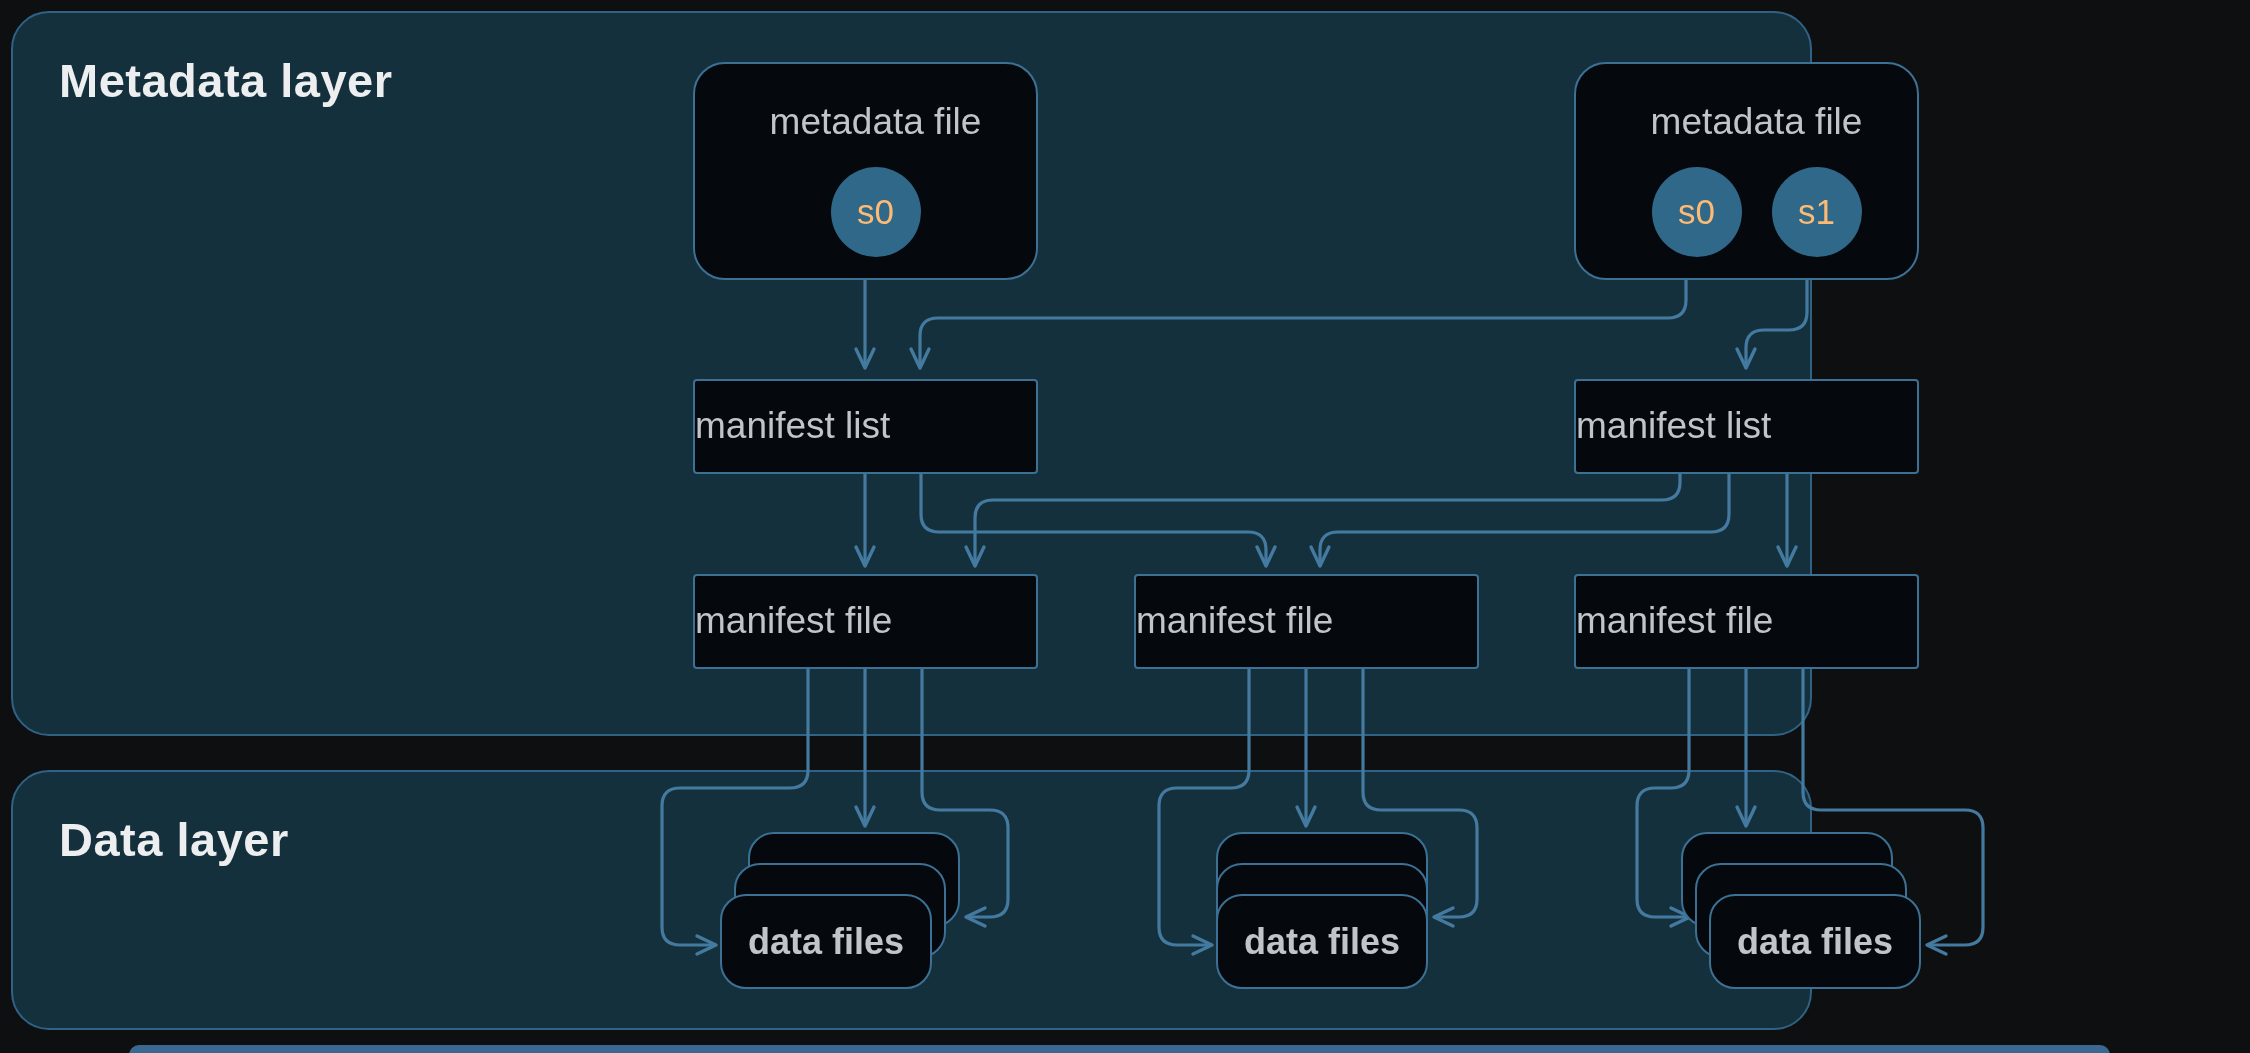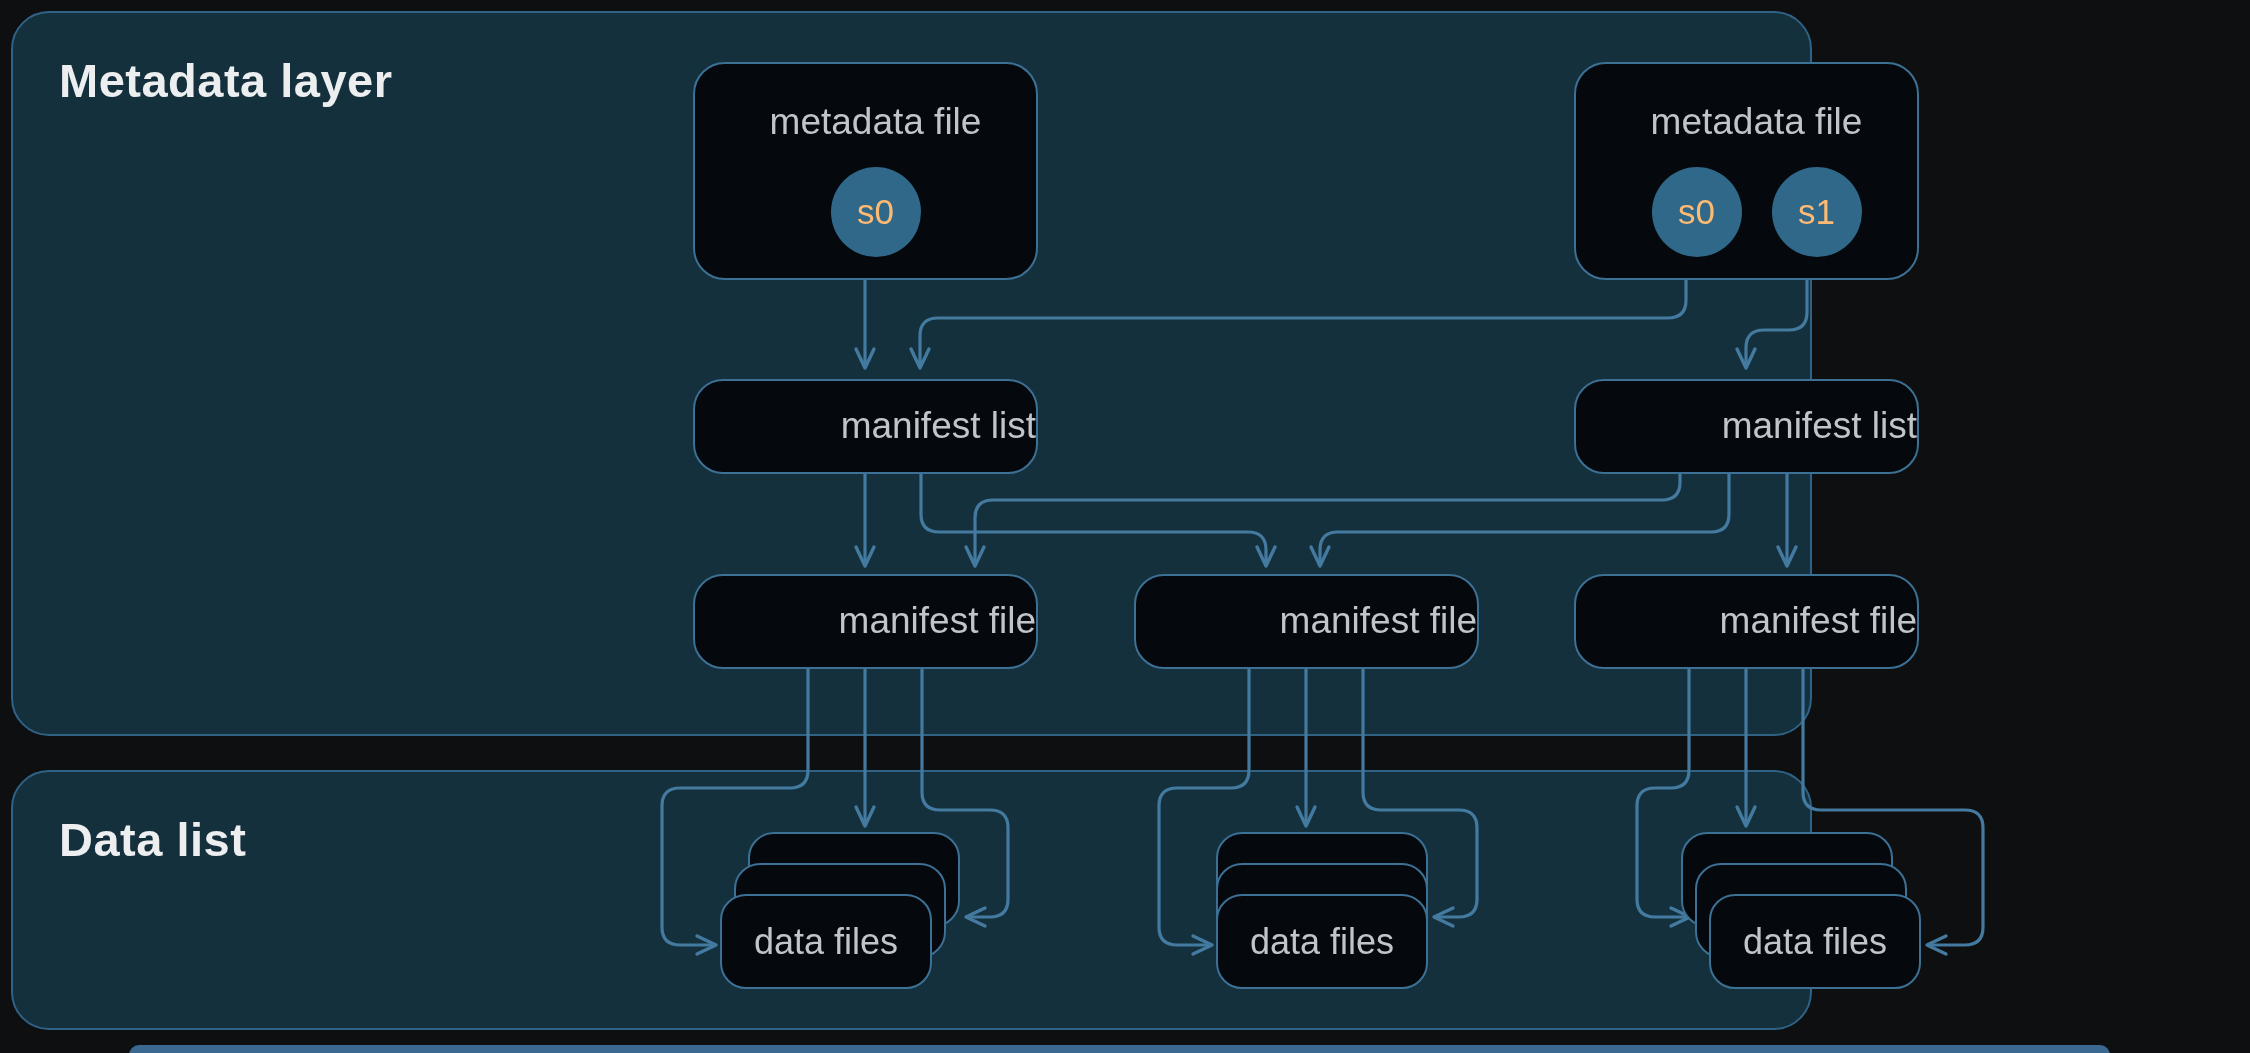--- a/index.html
+++ b/index.html
@@ -16,56 +16,56 @@
   .layer-metadata{top:11px;height:725px;}
   .layer-data{top:770px;height:260px;}
   .layer-title{
     position:absolute;left:46px;top:40px;margin:0;
     font-size:47px;font-weight:700;color:#eceeef;letter-spacing:0.5px;
   }
   .wires{position:absolute;left:0;top:0;pointer-events:none;}
   .wire{stroke:#447a9f;stroke-width:3.2;fill:none;}
   .node{
     position:absolute;box-sizing:border-box;
-    background:#05080c;border:2.5px solid #3c7095;border-radius:30px;
+    background:#05080c;border:2.5px solid #3c7095;border-radius:4px;
     color:#c0c5c9;font-size:37px;
-    display:flex;align-items:center;justify-content:flex-end;
+    display:flex;align-items:center;justify-content:flex-start;
   }
   .node-metadata{
     flex-direction:column;justify-content:flex-start;
     padding-top:38px;border-radius:32px;padding-left:20px;
   }
   .node-label{line-height:1.1;}
   .snapshots{display:flex;gap:30px;margin-top:24px;}
   .snapshot{
     width:90px;height:90px;border-radius:50%;
     background:#306889;color:#fdba74;font-size:35px;
     display:flex;align-items:center;justify-content:center;
   }
   .stack-box{
     position:absolute;box-sizing:border-box;width:212px;height:95px;
     background:#05080c;border:2.5px solid #3c7095;border-radius:26px;
     color:#c0c5c9;font-size:36px;
-    display:flex;align-items:center;justify-content:center;
+    display:flex;align-items:center;justify-content:center;font-weight:bold;
   }
   .bottom-bar{
     position:absolute;left:129px;top:1045px;width:1981px;height:16px;
     background:#3a6890;border-radius:10px 10px 0 0;
   }
 </style>
 </head>
 <body>
 
 <div class="canvas">
 
   <section class="layer layer-metadata">
     <h1 class="layer-title">Metadata layer</h1>
   </section>
   <section class="layer layer-data">
-    <h1 class="layer-title">Data list</h1>
+    <h1 class="layer-title">Data layer</h1>
   </section>
 
   <svg class="wires" width="2250" height="1053" viewBox="0 0 2250 1053">
     <defs>
       <marker id="arr" viewBox="0 0 28 24" markerWidth="28" markerHeight="24" refX="24" refY="12" orient="auto" markerUnits="userSpaceOnUse">
         <path d="M5,3 L24,12 L5,21" fill="none" stroke="#447a9f" stroke-width="3.4" stroke-linecap="round" stroke-linejoin="round"></path>
       </marker>
     </defs>
 
     <path class="wire" marker-end="url(#arr)" d="M865,255 V368"></path>

